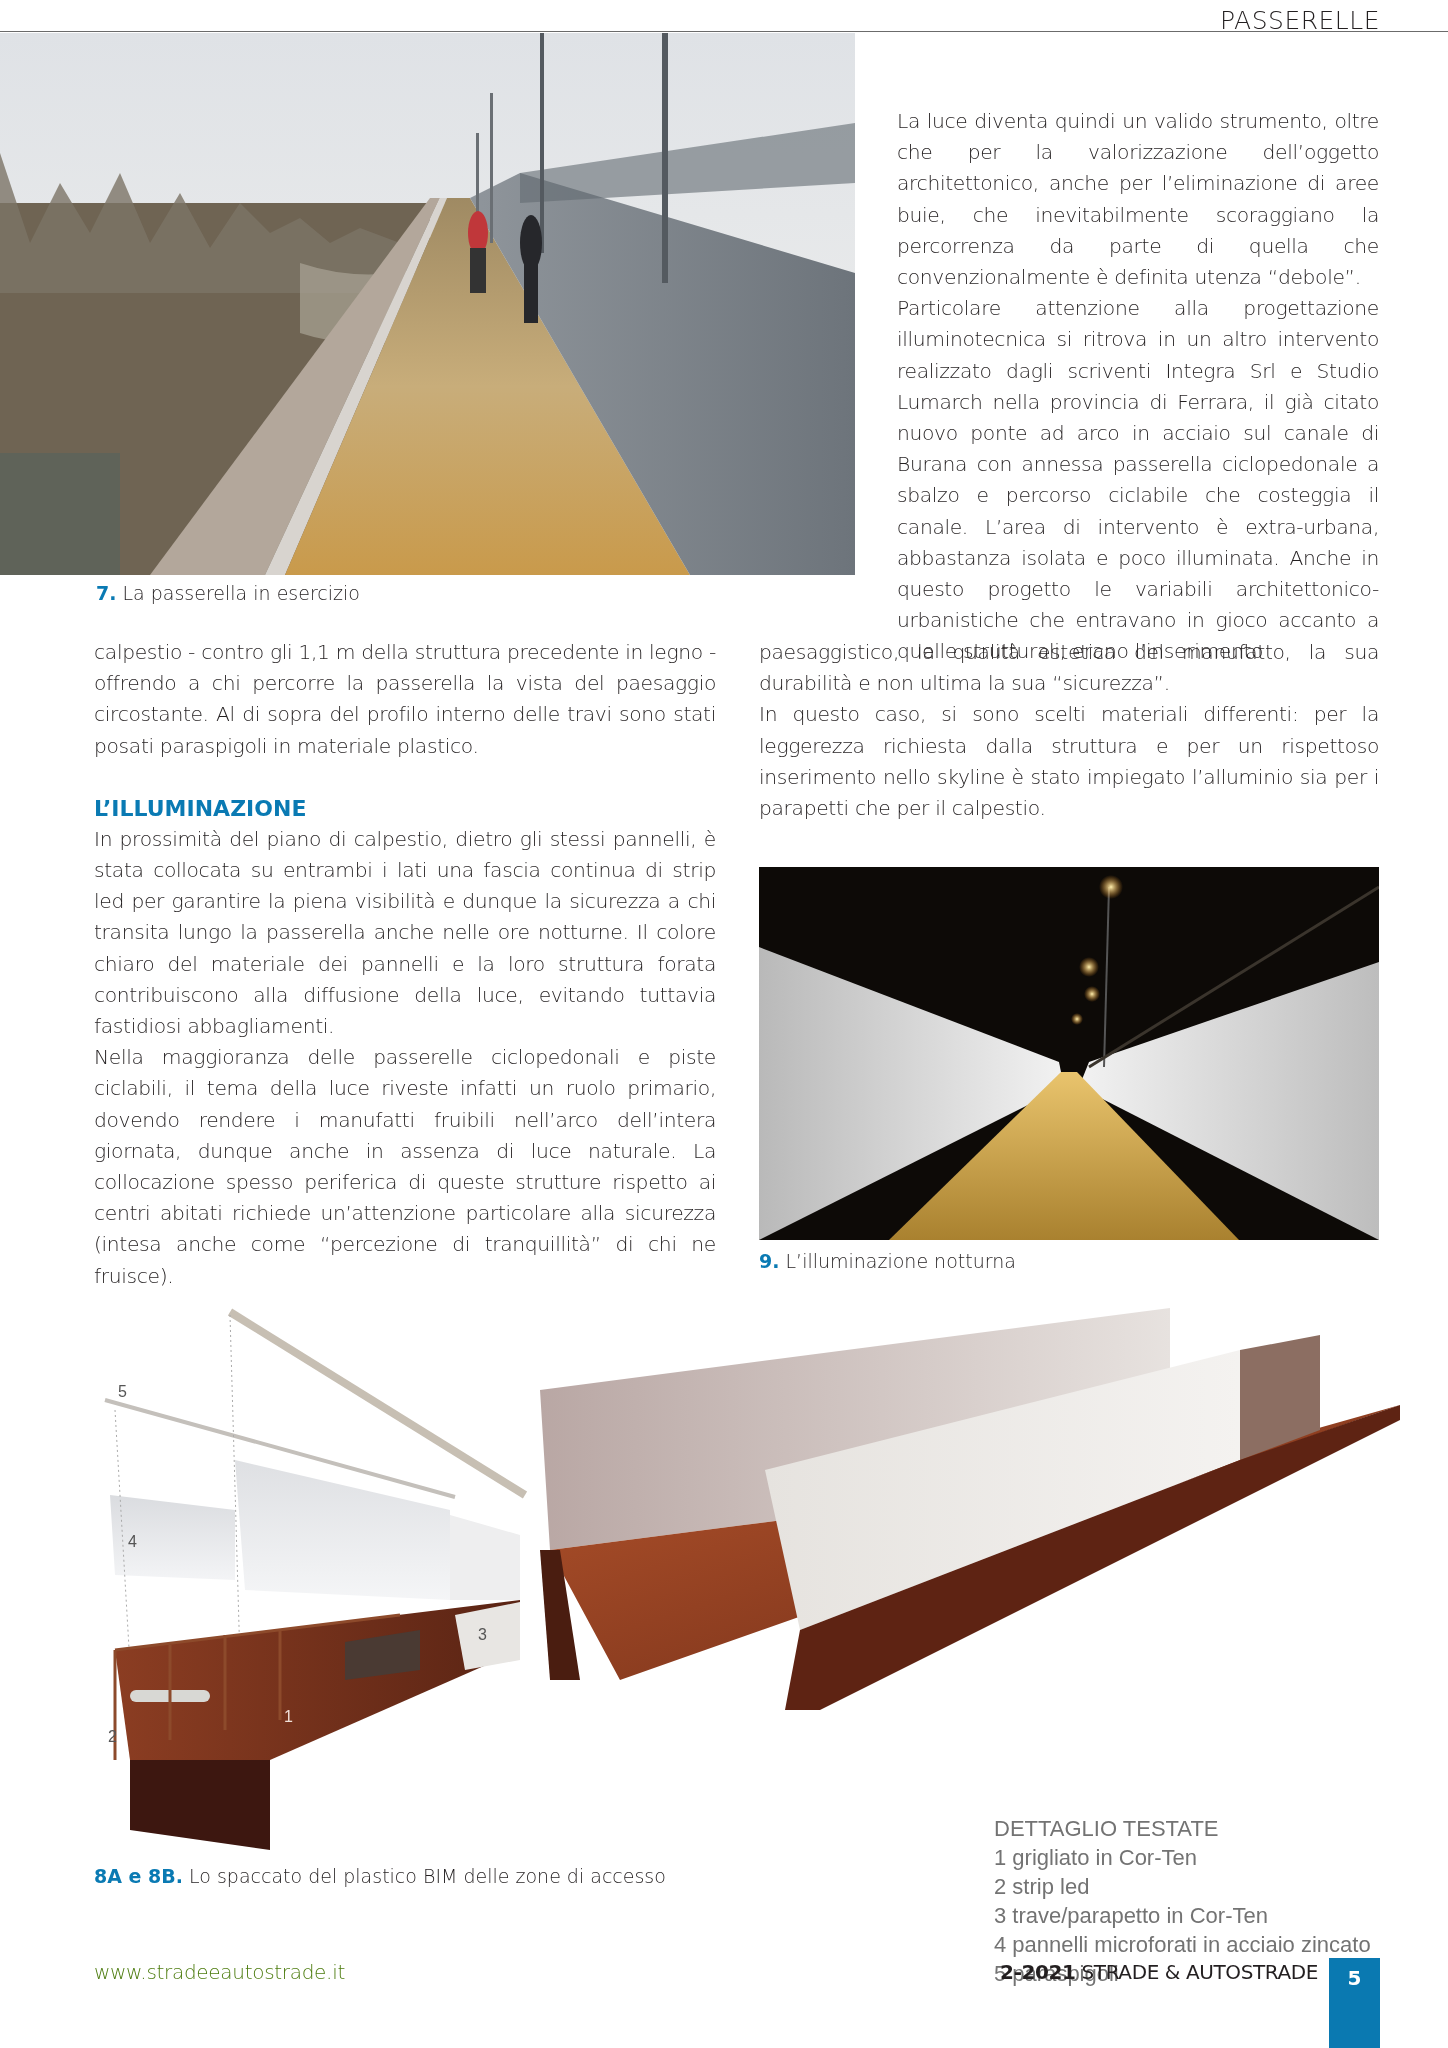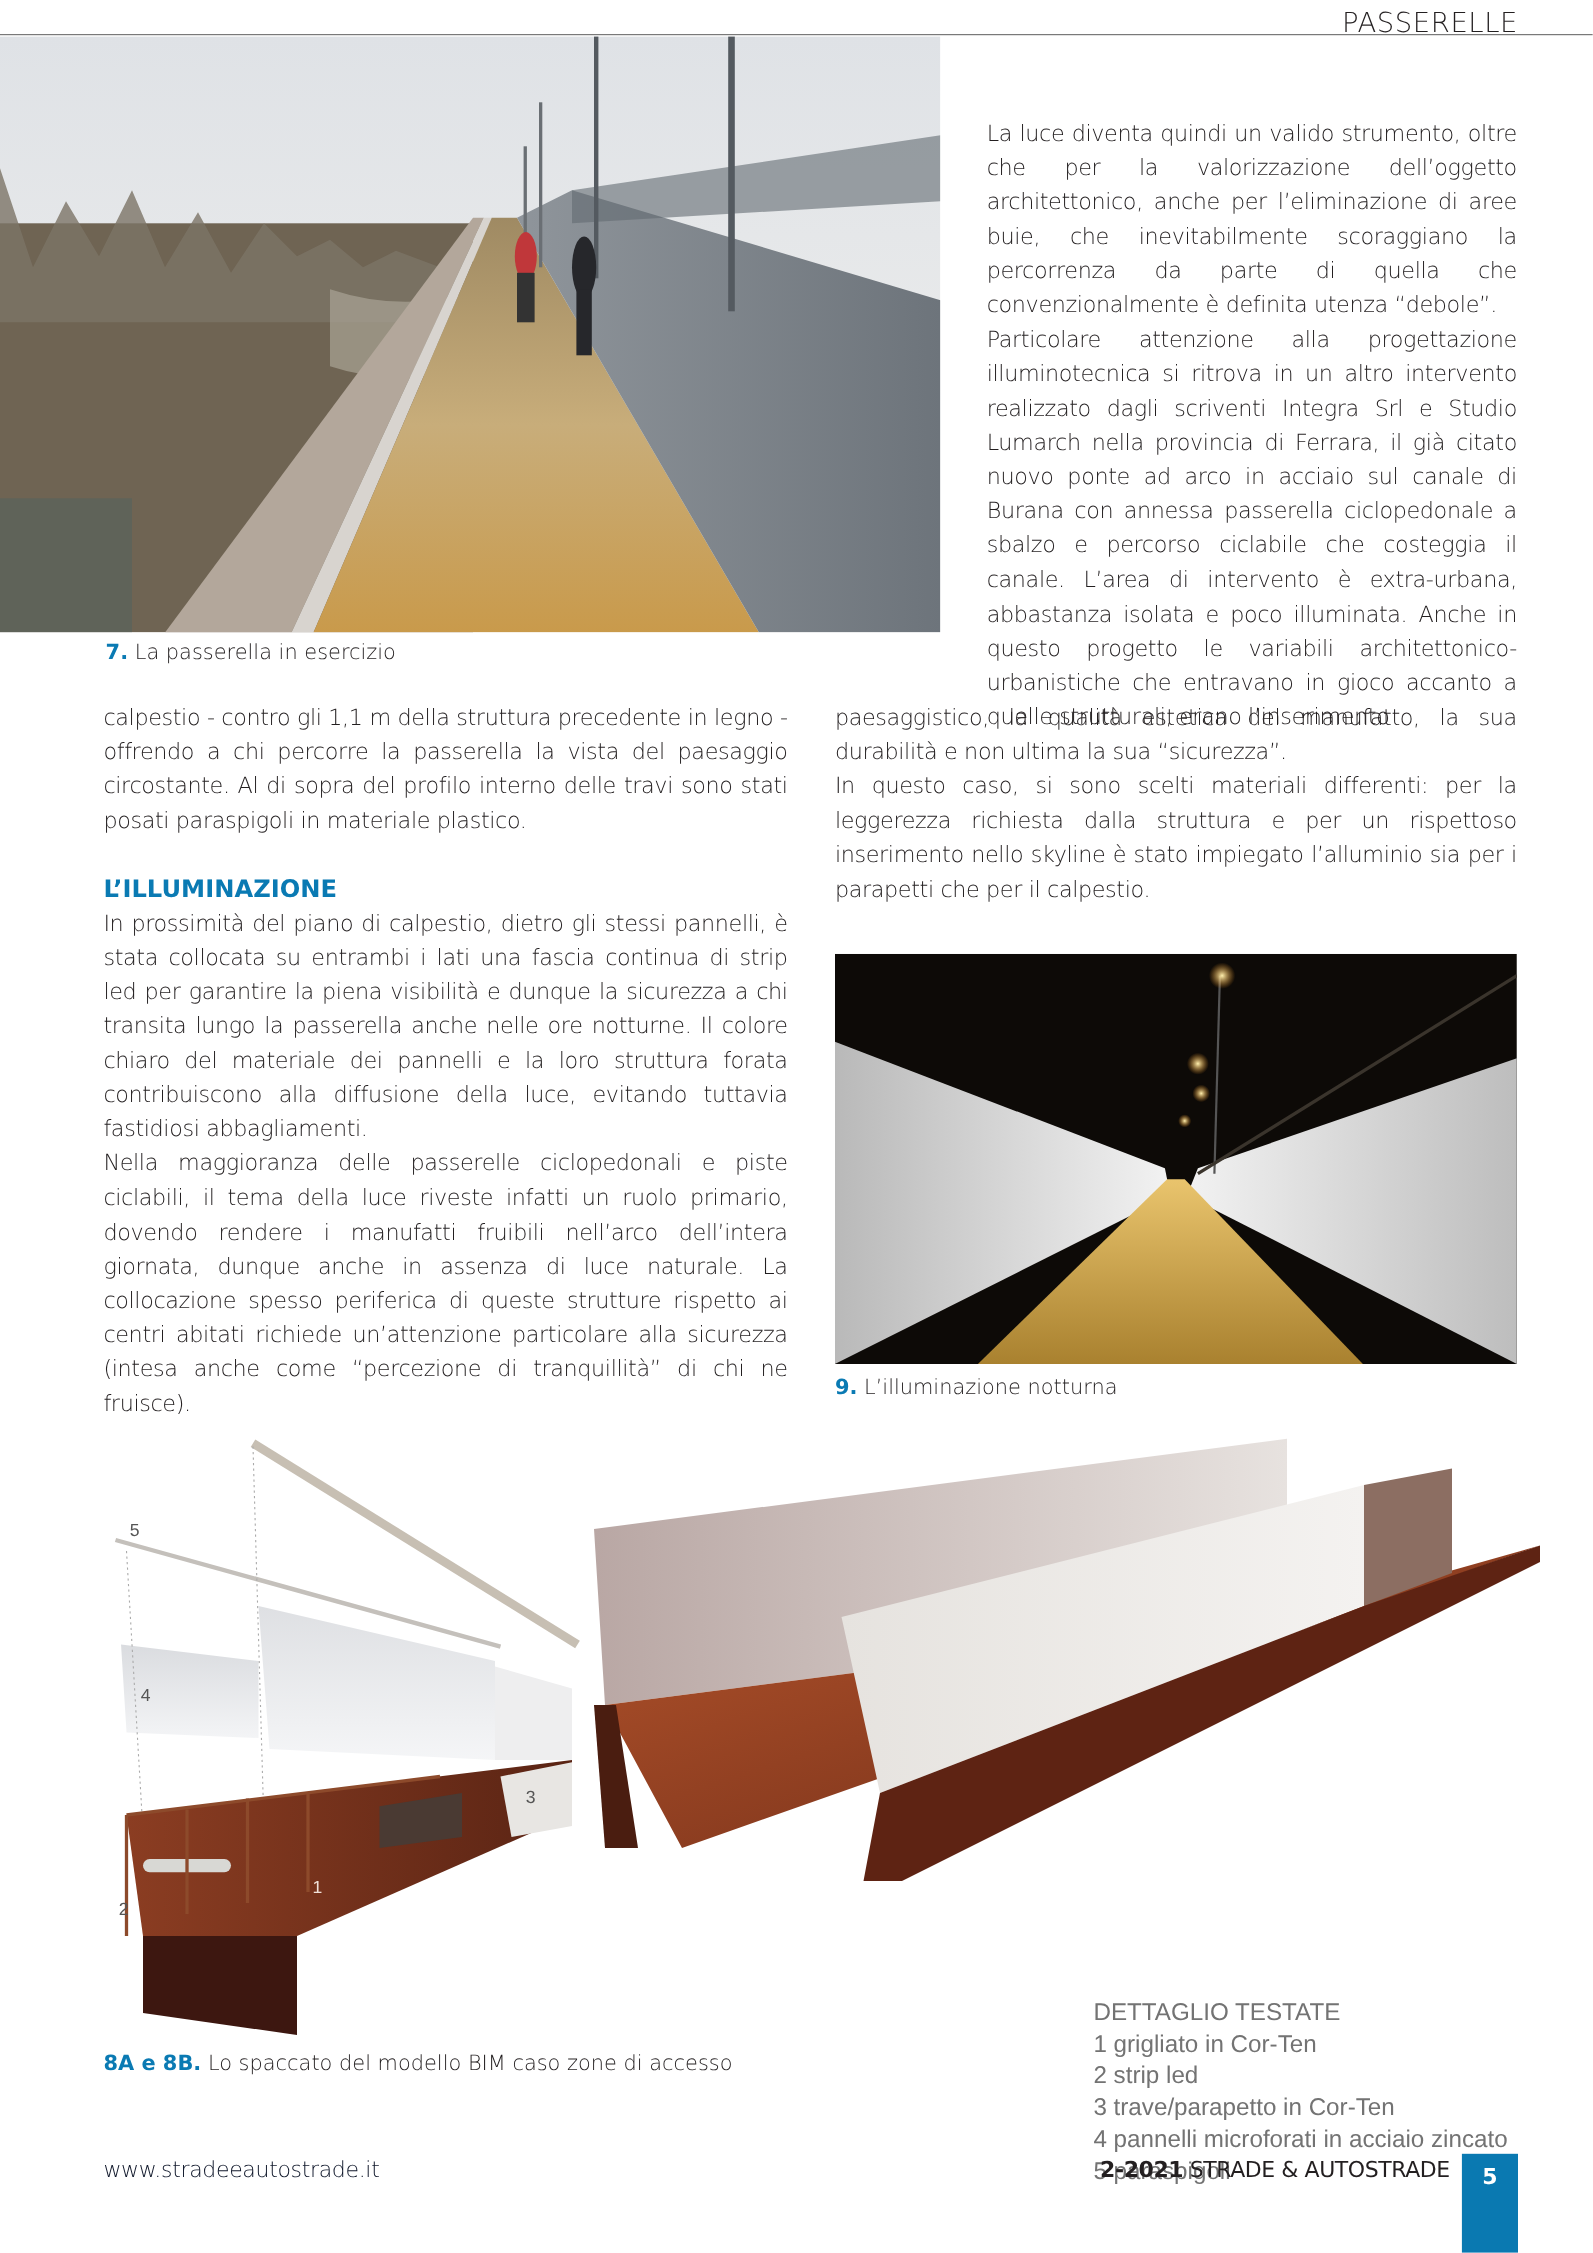--- a/index.html
+++ b/index.html
@@ -24,21 +24,21 @@
   .text-block { position:absolute; font-family:"DejaVu Sans", sans-serif; font-size:20.3px; line-height:31.2px; color:#231f20; text-align:justify; font-weight:300; letter-spacing:-0.35px;}
   .text-block p { margin:0; }
   .subhead { color:#0a7ab3; font-weight:bold; font-size:22px; letter-spacing:0; margin-top:31px !important; line-height:31px;}
 
   .legend { position:absolute; left:994px; top:1814px; font-family:"Liberation Sans", sans-serif; font-size:22px; line-height:29px; color:#737373; }
   .legend div { white-space:nowrap; }
 
   .bim-label { position:absolute; font-family:"Liberation Sans", sans-serif; font-size:16px; color:#555; }
 
   
-  .footer-url { position:absolute; left:94px; top:1960px; font-size:20px; color:#0f172a; font-family:"DejaVu Sans", sans-serif; font-weight:300; letter-spacing:-0.3px;}
+  .footer-url { position:absolute; left:94px; top:1960px; font-size:20px; color:#4d7c0f; font-family:"DejaVu Sans", sans-serif; font-weight:300; letter-spacing:-0.3px;}
   .footer-issue { position:absolute; right:130px; top:1960px; font-size:20px; color:#231f20; font-family:"DejaVu Sans", sans-serif; letter-spacing:-0.4px;}
   .footer-issue b { font-weight:bold; }
   .page-box { position:absolute; left:1329px; top:1958px; width:51px; height:90px; background:#0a79b1; color:#fff; font-weight:bold; font-size:20px; text-align:center; padding-top:8px; box-sizing:border-box; font-family:"DejaVu Sans", sans-serif;}
 </style>
 </head>
 <body>
 
 <div class="section-title">PASSERELLE</div>
 <div class="header-rule"></div>
 
@@ -206,21 +206,21 @@
   <div>DETTAGLIO  TESTATE</div>
   <div>1 grigliato in Cor-Ten</div>
   <div>2 strip led</div>
   <div>3 trave/parapetto in Cor-Ten</div>
   <div>4 pannelli microforati in acciaio zincato</div>
   <div>5 paraspigoli</div>
 </div>
 
 <div class="caption" style="left:94px; top:1865px;">
   <span class="num">8A e 8B.</span>
-  <span>Lo spaccato del modello BIM caso zone di accesso</span>
+  <span>Lo spaccato del plastico BIM delle zone di accesso</span>
 </div>
 
 <div class="footer-url">www.stradeeautostrade.it</div>
 <div class="footer-issue">
   <b>2-2021</b>
   <span>STRADE &amp; AUTOSTRADE</span>
 </div>
 <div class="page-box">5</div>
 
 </body></html>

